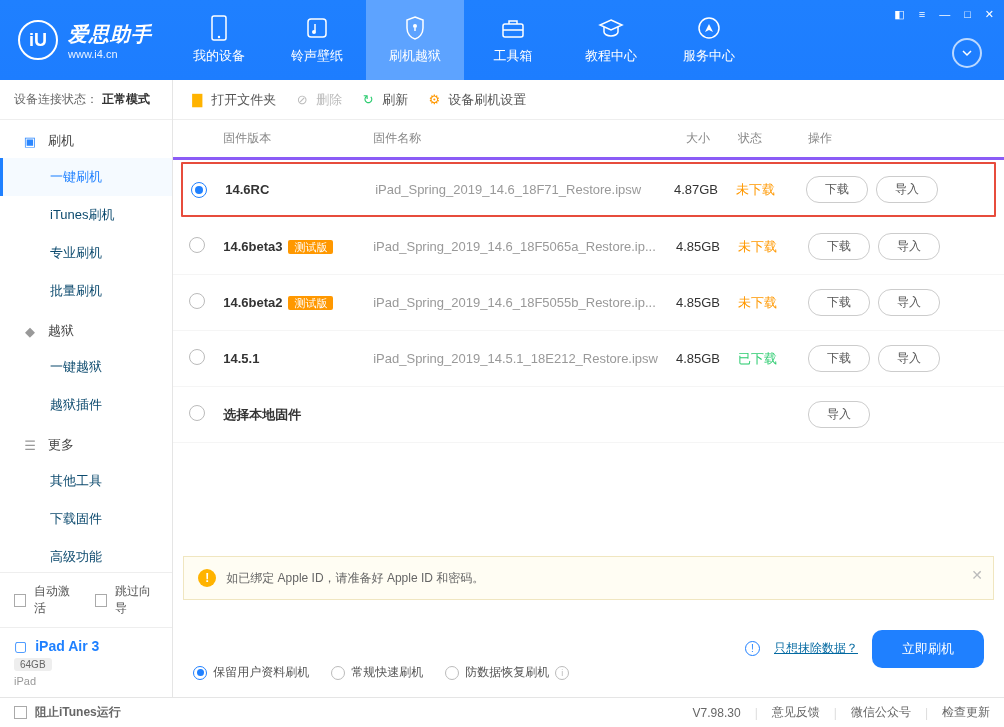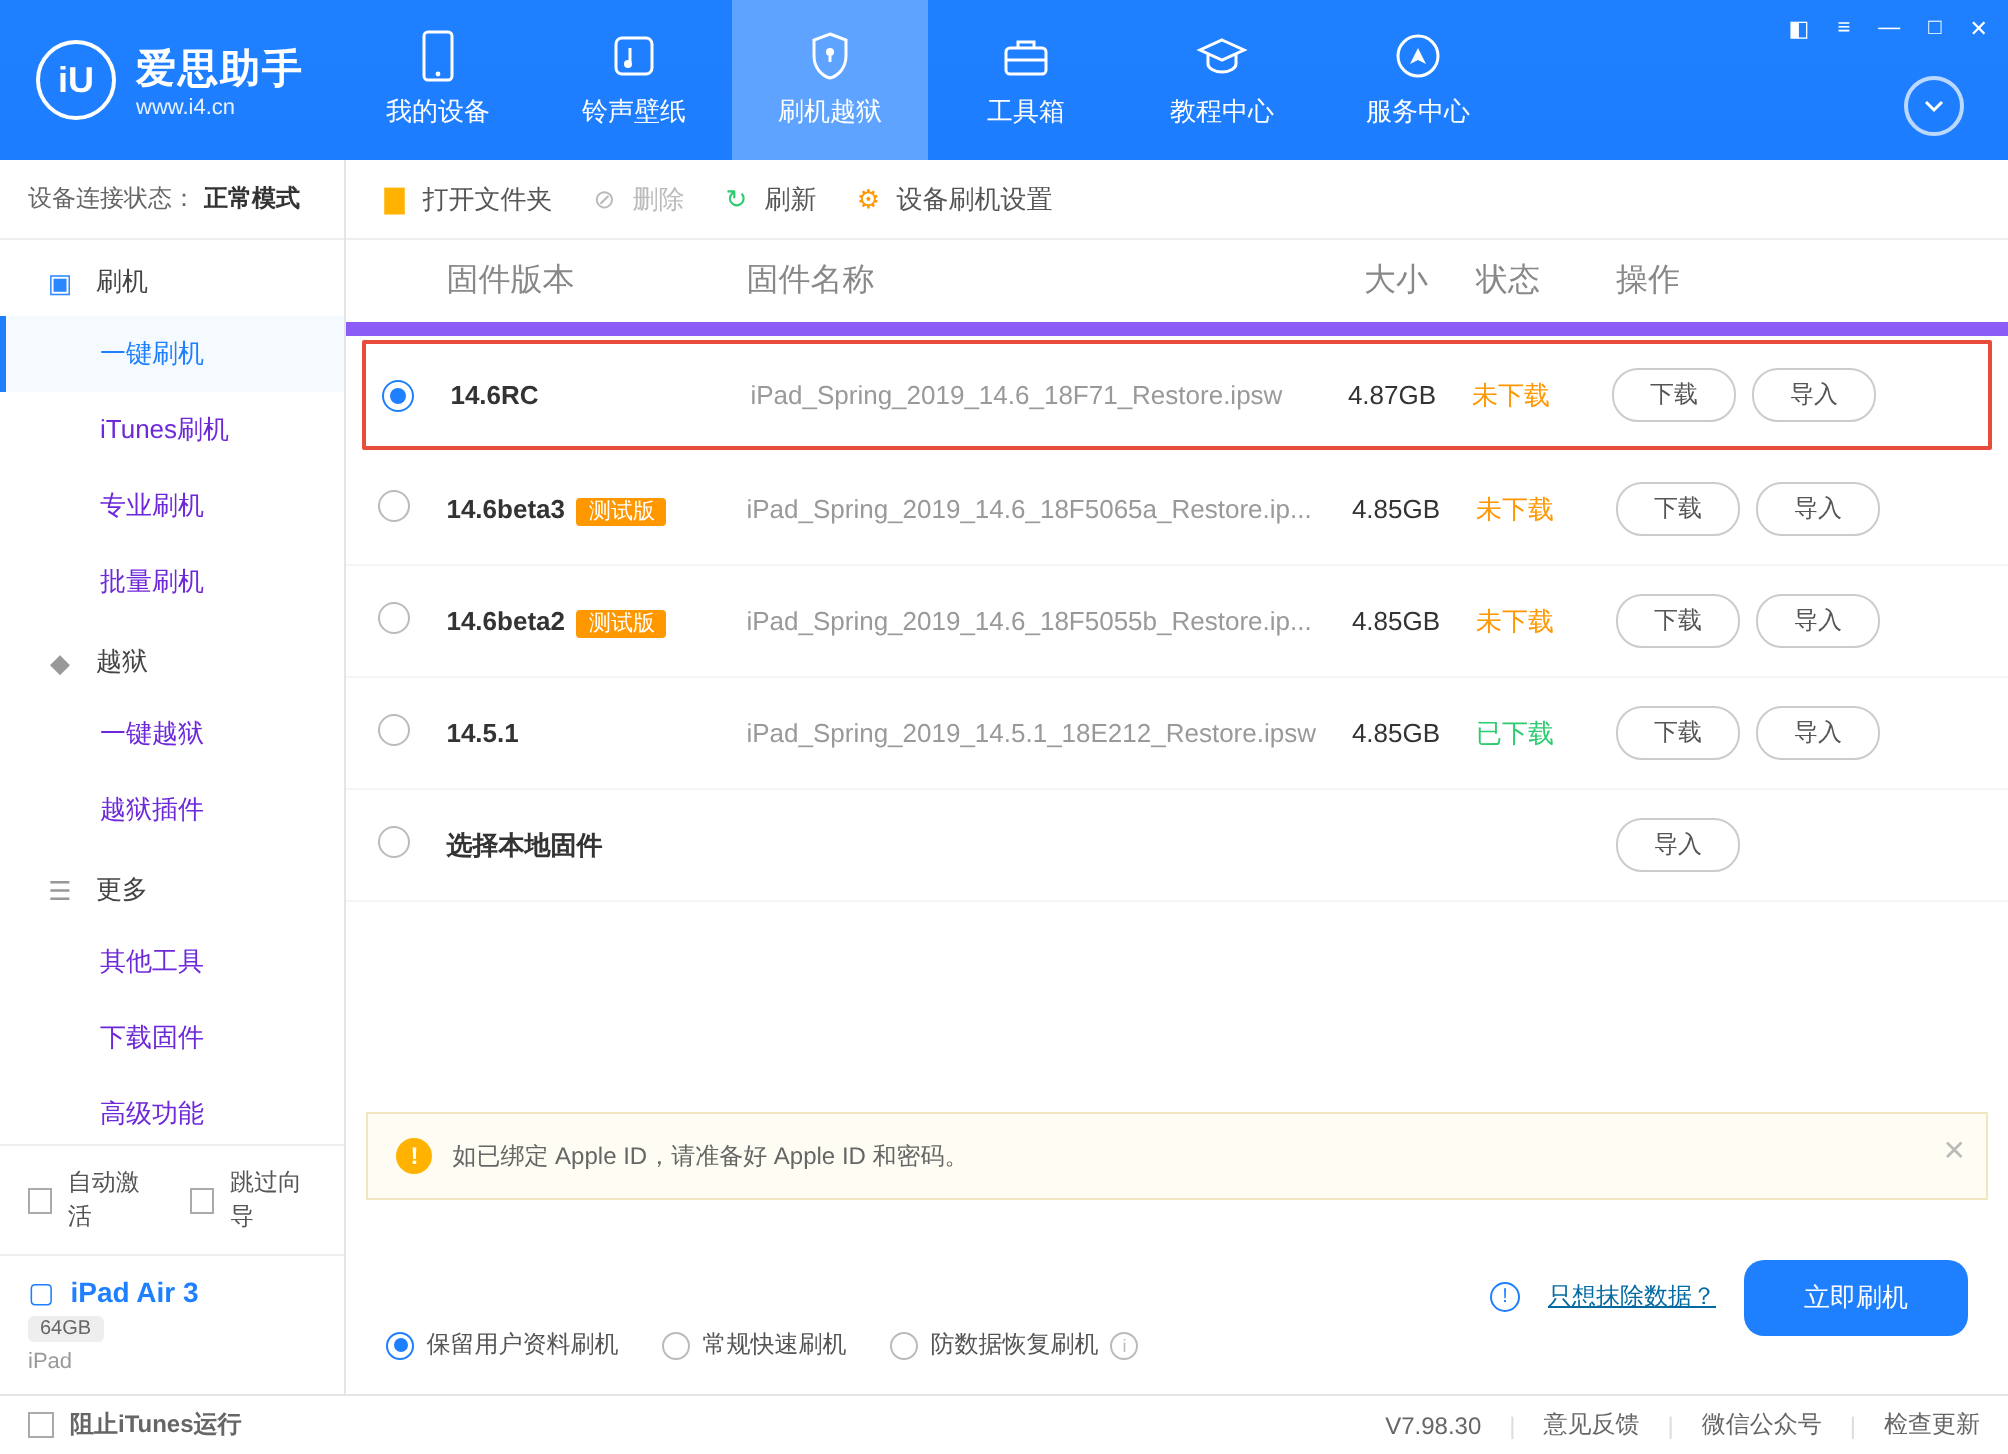--- a/index.html
+++ b/index.html
@@ -3,60 +3,60 @@
   <meta charset="utf-8">
   <style>
     * { margin: 0; padding: 0; box-sizing: border-box; font-family: "Microsoft YaHei", Arial, sans-serif; }
     body { width: 1004px; height: 727px; background: #fff; overflow: hidden; font-size: 13px; color: #333; }
 
     
     .header { height: 80px; background: linear-gradient(to bottom, #1f80ff, #1d7dff); display: flex; position: relative; }
     .logo { display: flex; align-items: center; padding: 0 18px 0 18px; color: #fff; }
     .logo-icon { width: 40px; height: 40px; border: 2px solid #fff; border-radius: 50%; display:flex; align-items:center; justify-content:center; font-weight:bold; font-size:18px; color:#fff; }
     .logo-text { margin-left: 10px; }
-    .logo-title { font-size: 20px; font-weight: bold; letter-spacing: 1px; }
+    .logo-title { font-size: 20px; font-weight: bold; letter-spacing: 1px; font-style: italic; }
     .logo-sub { font-size: 11px; opacity: 0.9; }
     .nav { display: flex; flex: 1; }
     .nav-item { width: 98px; display:flex; flex-direction:column; align-items:center; justify-content:center; color:#fff; cursor:pointer; gap:6px; }
     .nav-item.active { background: #5da3ff; }
     .nav-icon { width: 26px; height: 26px; display:flex; align-items:center; justify-content:center;}
     .nav-label { font-size: 13px; }
     .header-right { position:absolute; right:8px; top:6px; display:flex; gap:10px; color:#fff; font-size:11px;}
     .hr-btn { cursor:pointer; padding:2px;}
     .circle-arrow { position:absolute; right:22px; top:38px; width:30px; height:30px; border:2px solid rgba(255,255,255,0.7); border-radius:50%; display:flex; align-items:center; justify-content:center; color:#fff; cursor:pointer;}
 
     
     .body { display:flex; height: 617px; }
     .sidebar { width: 190px; border-right:1px solid #e5e5e5; display:flex; flex-direction:column; }
     .status-bar { height: 40px; display:flex; align-items:center; padding:0 14px; border-bottom:1px solid #eee; font-size:12px; color:#666;}
     .status-bar b { color:#333; margin-left:4px;}
     .side-menu { flex:1; overflow:auto; }
     .side-group { padding: 12px 18px 8px 22px; display:flex; align-items:center; gap:10px; color:#444; font-size:13px;}
     .side-group .gicon { width:16px; height:16px; display:flex; align-items:center; justify-content:center; color:#2b87ff;}
     .side-group.gray .gicon { color:#999; }
-    .side-sub { padding: 10px 18px 10px 50px; color:#6d28d9; cursor:pointer; font-size:13px;}
+    .side-sub { padding: 10px 18px 10px 50px; color:#0c4a6e; cursor:pointer; font-size:13px;}
     .side-sub.active { color:#1f80ff; border-left:3px solid #1f80ff; padding-left:47px; background:#f5faff;}
     .side-bottom { border-top:1px solid #eee; }
     .sb-row { display:flex; align-items:center; padding:10px 14px; gap:8px; font-size:12px; color:#555;}
     .chk { width:13px; height:13px; border:1px solid #aaa; display:inline-block; background:#fff; cursor:pointer;}
     .device-block { padding:10px 14px; border-top:1px solid #eee;}
     .dev-row1 { display:flex; align-items:center; gap:8px;}
     .dev-icon { color:#1f80ff; font-size:14px;}
     .dev-name { color:#1f80ff; font-weight:bold; font-size:14px;}
     .dev-cap { background:#eee; color:#666; font-size:10px; padding:1px 6px; border-radius:3px; margin-top:4px; display:inline-block;}
     .dev-type { color:#999; font-size:11px; margin-top:4px;}
 
     
     .main { flex:1; display:flex; flex-direction:column; position:relative;}
     .toolbar { height:40px; border-bottom:1px solid #eee; display:flex; align-items:center; padding:0 16px; gap:18px; font-size:13px; color:#555;}
     .tb-item { display:flex; align-items:center; gap:6px; cursor:pointer;}
     .tb-icon { width:16px; height:16px; display:flex; align-items:center; justify-content:center;}
     .tb-item.disabled { color:#bbb; }
     .table-wrap { flex:1; overflow:auto; padding:0; position:relative;}
-    .thead { display:flex; padding:10px 16px; color:#888; font-size:16px; border-bottom:7px solid #8b5cf6;}
+    .thead { display:flex; padding:10px 16px; color:#888; font-size:12px; border-bottom:3px solid #8b5cf6;}
     .col-radio { width:34px; }
     .col-ver { width:150px; }
     .col-name { flex:1; }
     .col-size { width:80px; text-align:center;}
     .col-state { width:70px; text-align:left;}
     .col-act { width:180px; text-align:left;}
     .trow { display:flex; align-items:center; padding:14px 16px; border-bottom:1px solid #f5f5f5; font-size:13px;}
     .trow.highlight { border:2px solid #e74c3c; margin:2px 8px; padding:12px 8px; border-radius:1px;}
     .radio { width:16px; height:16px; border:1.5px solid #bbb; border-radius:50%; display:inline-flex; align-items:center; justify-content:center; cursor:pointer;}
     .radio.sel { border-color:#1f80ff; }

